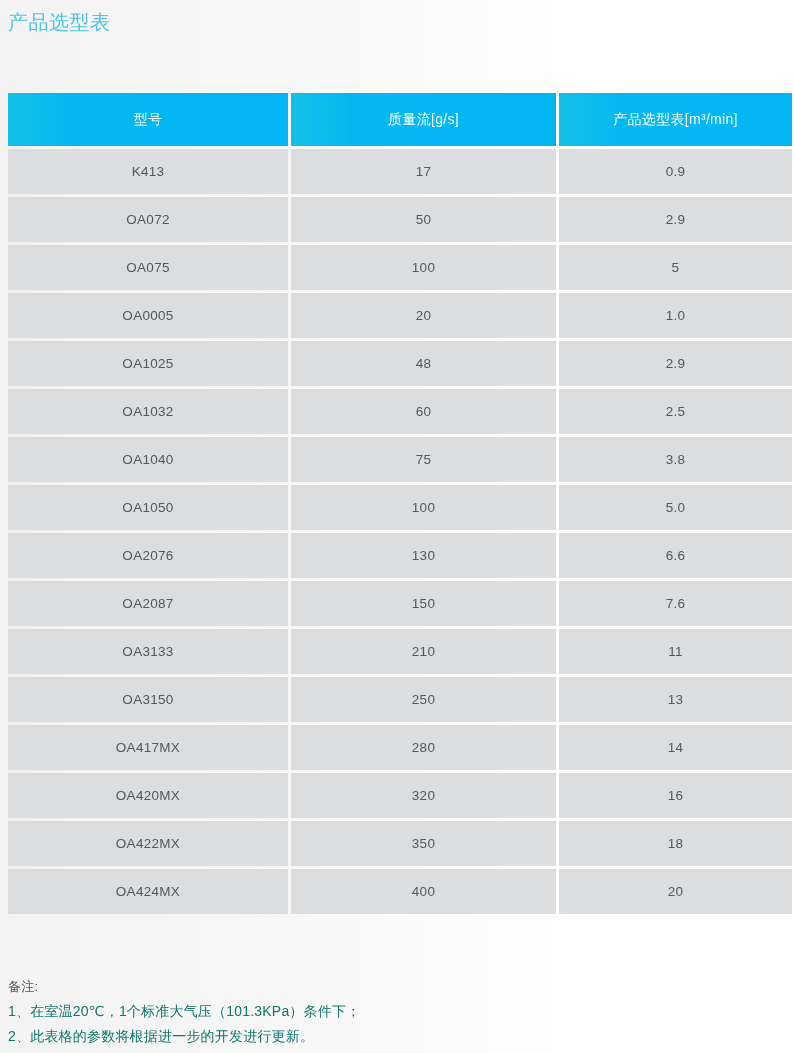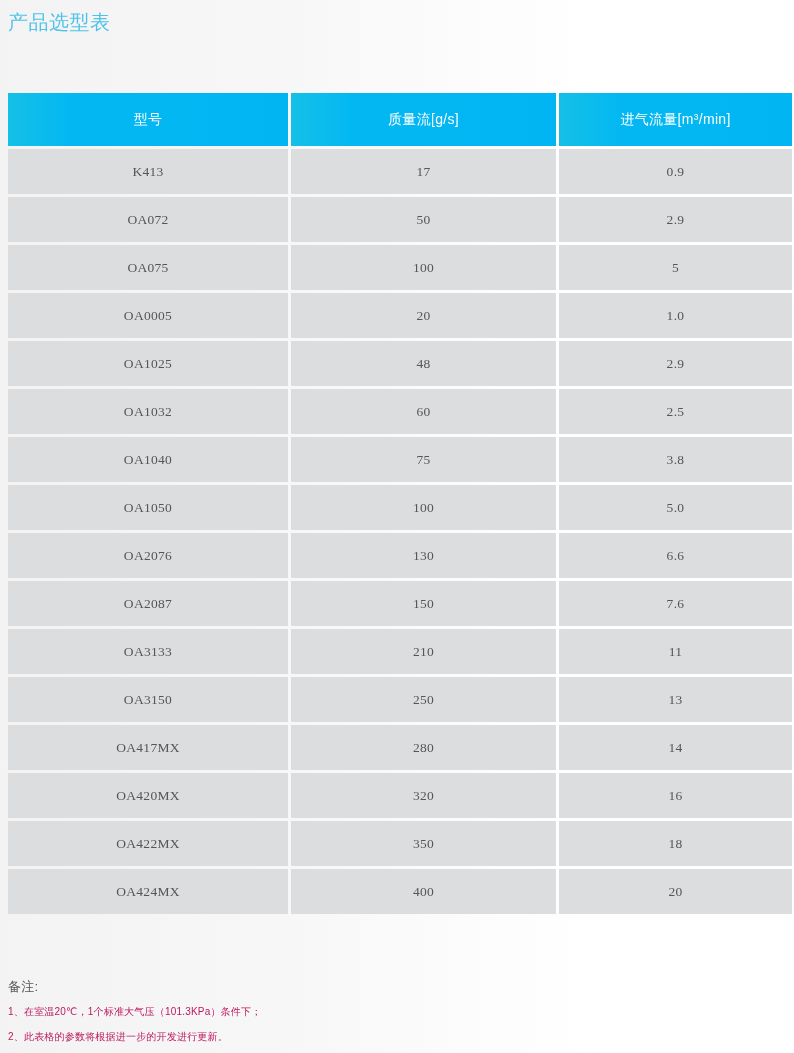--- a/index.html
+++ b/index.html
@@ -71,41 +71,40 @@
     height: 45px;
     background: #dcdddf;
     color: #545659;
     font-size: 13.5px;
     font-weight: 400;
     text-align: center;
     vertical-align: middle;
     letter-spacing: 0.3px;
     padding: 0;
     border: 0;
-    font-family: Liberation Serif, serif;
   }
 
   .notes {
     position: absolute;
     left: 8px;
     top: 974px;
     width: 600px;
   }
 
   .notes-title {
     font-size: 13px;
     line-height: 25px;
     color: #555759;
     letter-spacing: 0.2px;
   }
 
   .note-line {
-    font-size: 10px;
+    font-size: 14px;
     line-height: 25px;
-    color: #be185d;
+    color: #0f766e;
     letter-spacing: 0.2px;
     white-space: nowrap;
   }
 </style>
 </head>
 <body>
 
 <div class="page">
 
   <div class="page-title">产品选型表</div>
@@ -114,21 +113,21 @@
     <table class="sel-table">
       <colgroup>
         <col class="c1">
         <col class="c2">
         <col class="c3">
       </colgroup>
       <thead>
         <tr>
           <th>型号</th>
           <th>质量流[g/s]</th>
-          <th>进气流量[m³/min]</th>
+          <th>产品选型表[m³/min]</th>
         </tr>
       </thead>
       <tbody>
         <tr>
           <td>K413</td>
           <td>17</td>
           <td>0.9</td>
         </tr>
         <tr>
           <td>OA072</td>

